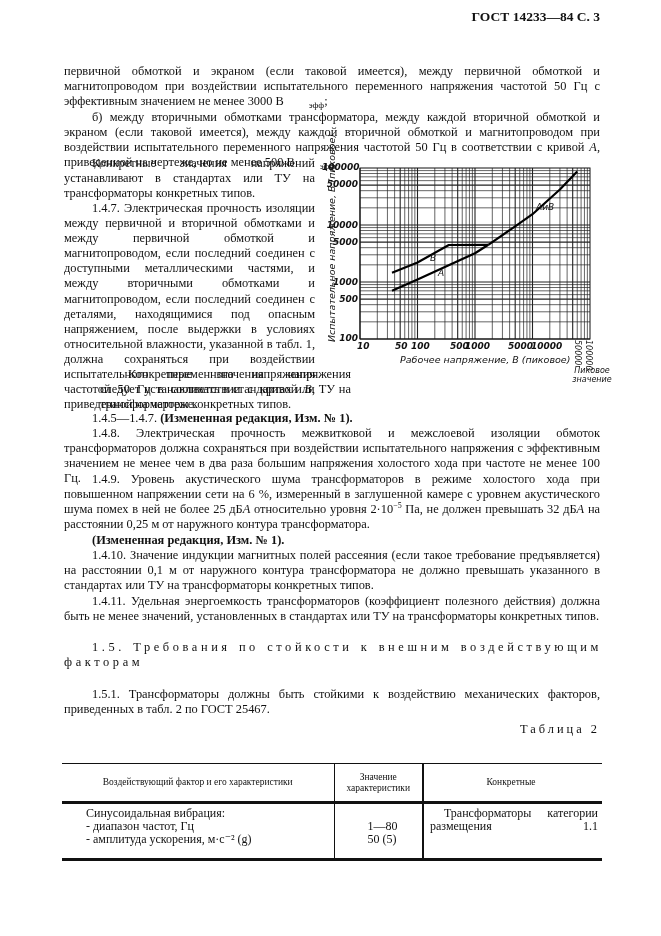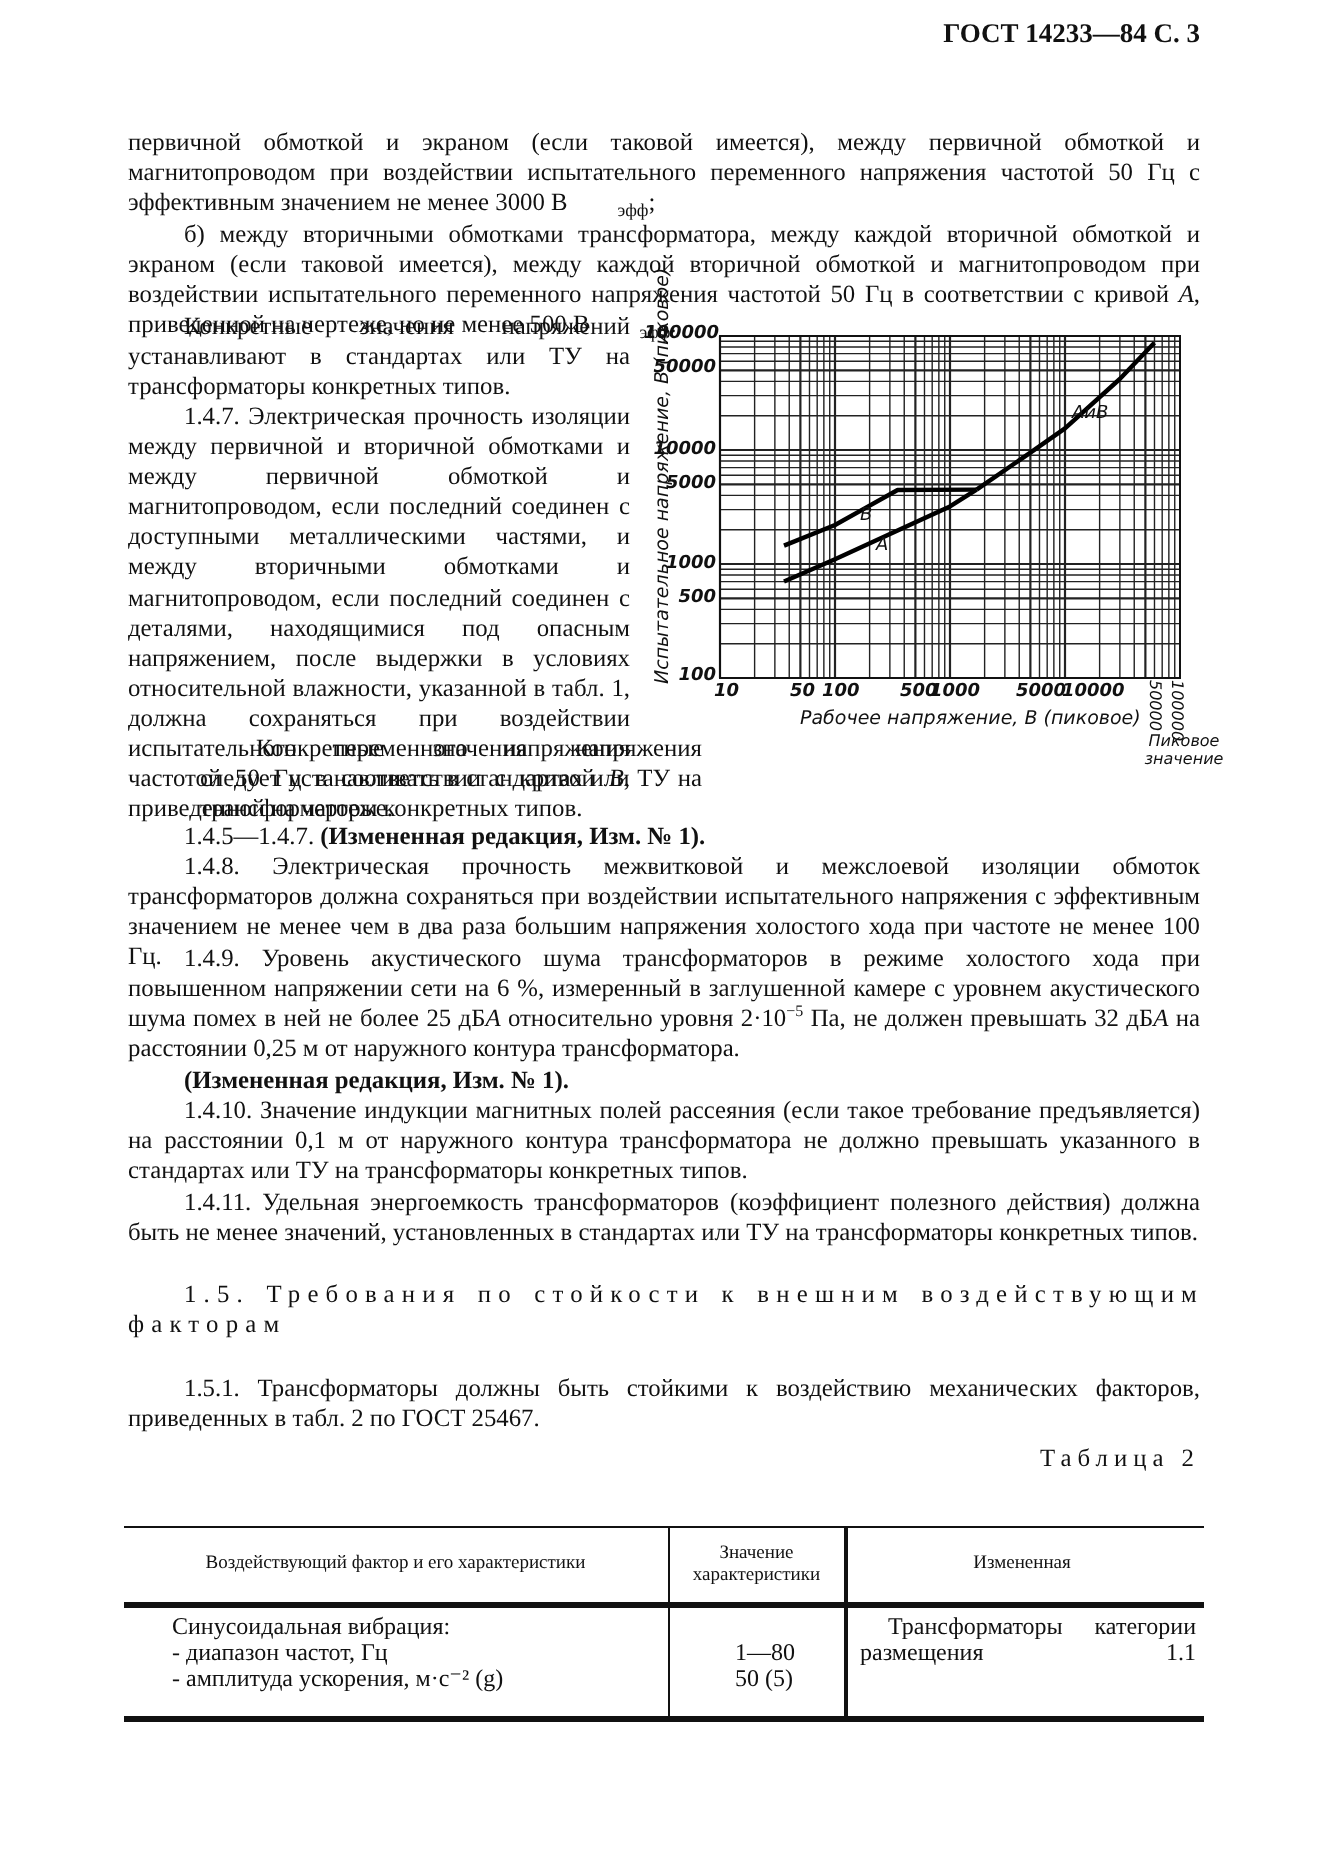--- a/index.html
+++ b/index.html
@@ -179,21 +179,21 @@
 <div class="table-caption" style="top:722px;">Таблица 2</div>
 
 <table class="t2" style="top:738px;margin-top:25px;">
   <thead>
     <tr>
       <th class="c1">Воздействующий фактор и его характеристики</th>
       <th class="c2">
           <span class="cell-line">Значение</span>
           <span class="cell-line">характеристики</span>
         </th>
-      <th class="c3">Измененная</th>
+      <th class="c3">Конкретные</th>
     </tr>
   </thead>
   <tbody>
     <tr class="r1">
       <td class="c1" style="padding-left:24px;">
         <span class="cell-line">Синусоидальная вибрация:</span>
         <span class="cell-line">- диапазон частот, Гц</span>
         <span class="cell-line">- амплитуда ускорения, м·с⁻² (g)</span>
       </td>
       <td class="c2">

